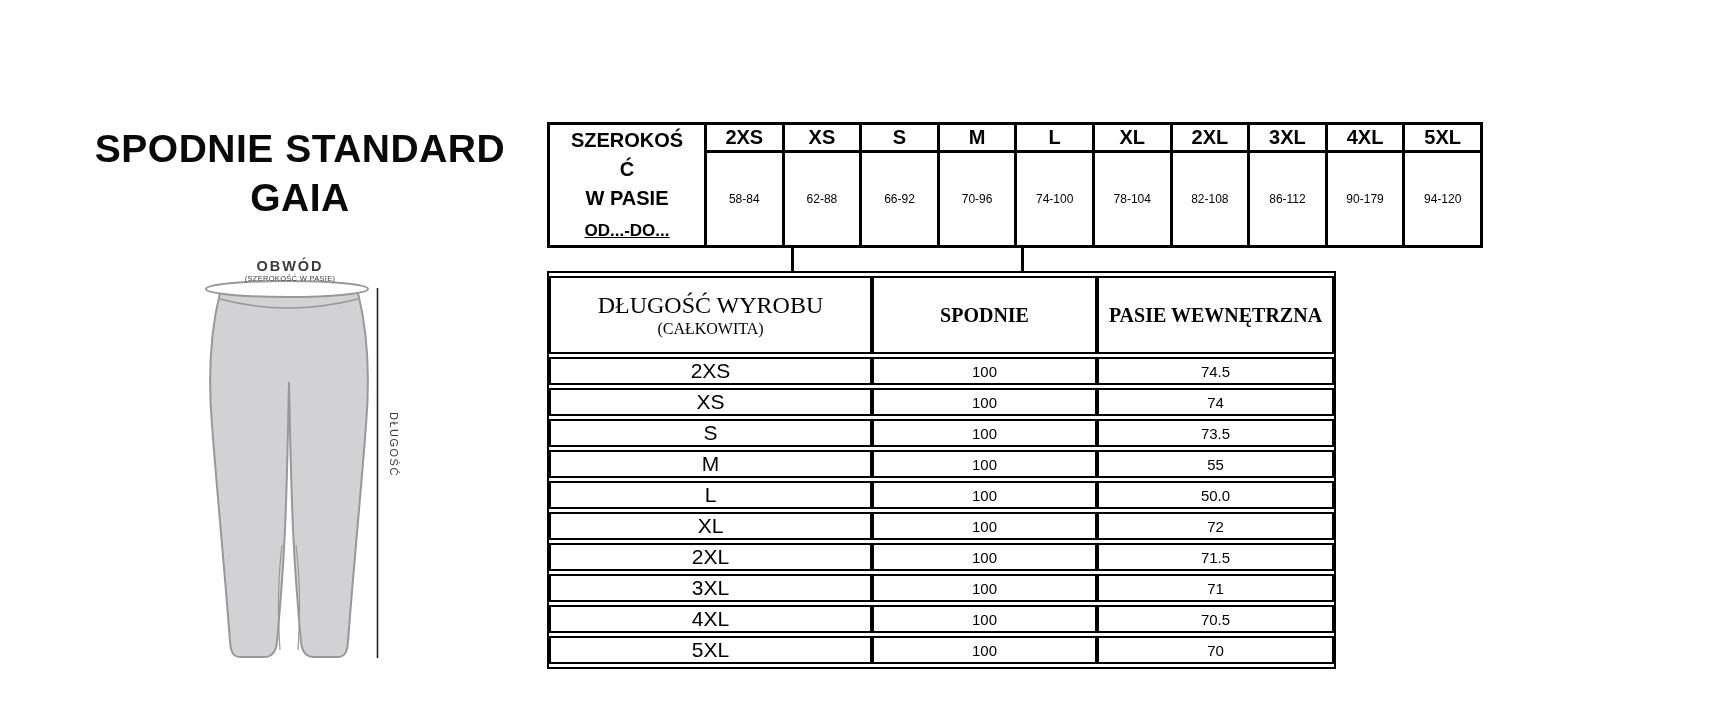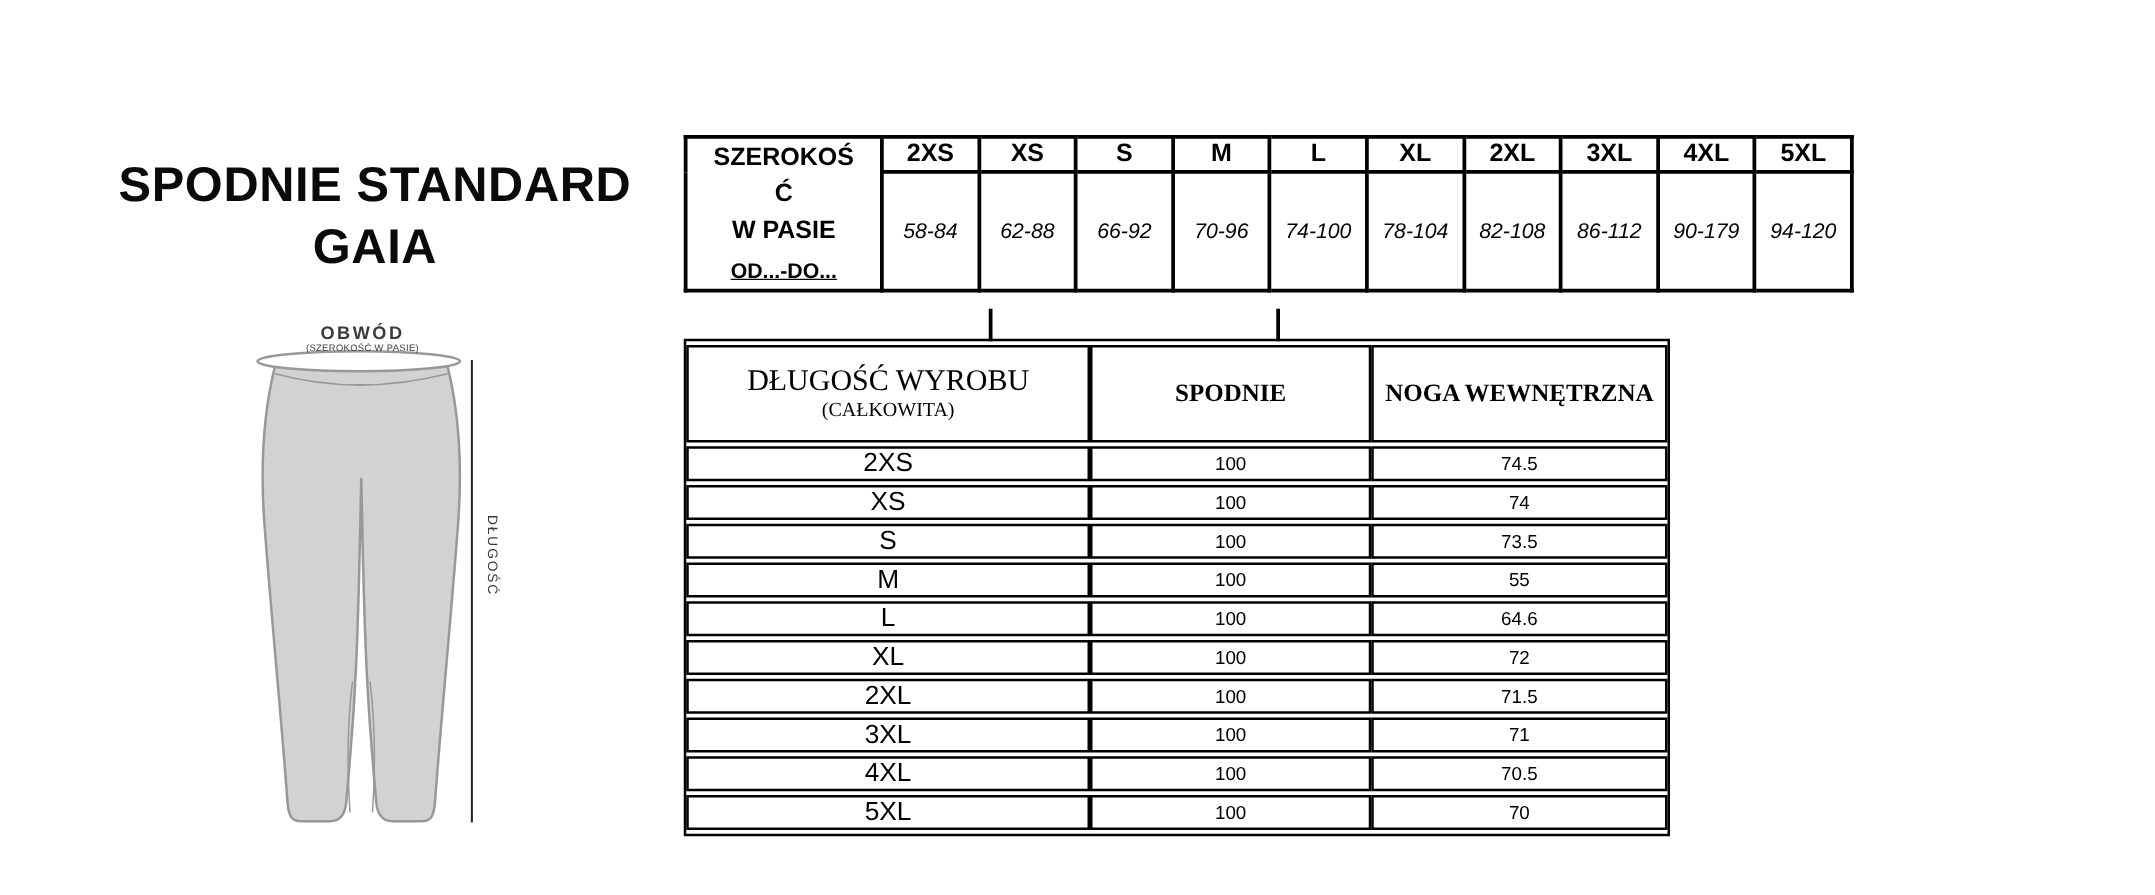--- a/index.html
+++ b/index.html
@@ -10,35 +10,35 @@
 
   
   .title{
     position:absolute;left:75px;top:124px;width:450px;
     text-align:center;font-weight:bold;font-size:39px;line-height:49px;color:#0a0a0a;
     letter-spacing:0.5px;
   }
   .pants-svg{position:absolute;left:180px;top:252px;}
 
   
-  .size-table-wrap{position:absolute;left:547px;top:108px;}
+  .size-table-wrap{position:absolute;left:547px;top:122px;}
   table.size-table{
     border-collapse:collapse;table-layout:fixed;width:936px;
   }
   table.size-table th,table.size-table td{
     border:3px solid #000;text-align:center;vertical-align:middle;
     padding:0;overflow:hidden;
   }
   table.size-table .corner-cell{
     width:157px;vertical-align:top;padding-top:1px;
     font-size:24px;font-weight:normal;line-height:29px;
   }
   .corner-sub{font-size:17px;margin-top:3px;text-decoration:underline;}
   table.size-table tr.size-row th{height:25px;font-size:20px;font-weight:bold;}
-  table.size-table tr.range-row td{height:91px;font-size:17px;font-weight:normal;font-style:italic;}
+  table.size-table tr.range-row td{height:91px;font-size:12px;font-weight:normal;}
 
   
   .connector{position:absolute;width:3px;height:26px;top:247px;background:#000;}
   .connector.c1{left:791px;}
   .connector.c2{left:1021px;}
 
   
   .length-table-wrap{position:absolute;left:547px;top:271px;}
   table.length-table{
     border-collapse:separate;border-spacing:0 3px;table-layout:fixed;width:785px;
@@ -151,21 +151,21 @@
           <col style="width:225px">
           <col style="width:237px">
       </colgroup>
       <thead>
         <tr>
           <th class="lt-h1">
             <div>DŁUGOŚĆ WYROBU</div>
             <div class="sub">(CAŁKOWITA)</div>
           </th>
           <th class="lt-h2">SPODNIE</th>
-          <th class="lt-h3">NOGA WEWNĘTRZNA</th>
+          <th class="lt-h3">PASIE WEWNĘTRZNA</th>
         </tr>
       </thead>
       <tbody>
           <tr>
             <td class="c-size">2XS</td>
             <td class="c-std">100</td>
             <td class="c-leg">74.5</td>
           </tr>
           <tr>
             <td class="c-size">XS</td>
@@ -178,21 +178,21 @@
             <td class="c-leg">73.5</td>
           </tr>
           <tr>
             <td class="c-size">M</td>
             <td class="c-std">100</td>
             <td class="c-leg">55</td>
           </tr>
           <tr>
             <td class="c-size">L</td>
             <td class="c-std">100</td>
-            <td class="c-leg">64.6</td>
+            <td class="c-leg">50.0</td>
           </tr>
           <tr>
             <td class="c-size">XL</td>
             <td class="c-std">100</td>
             <td class="c-leg">72</td>
           </tr>
           <tr>
             <td class="c-size">2XL</td>
             <td class="c-std">100</td>
             <td class="c-leg">71.5</td>

